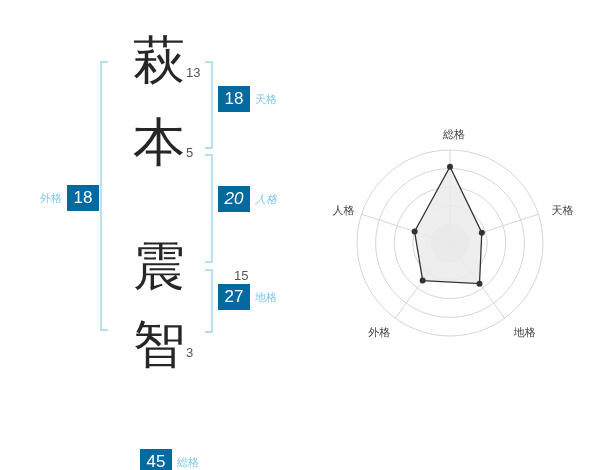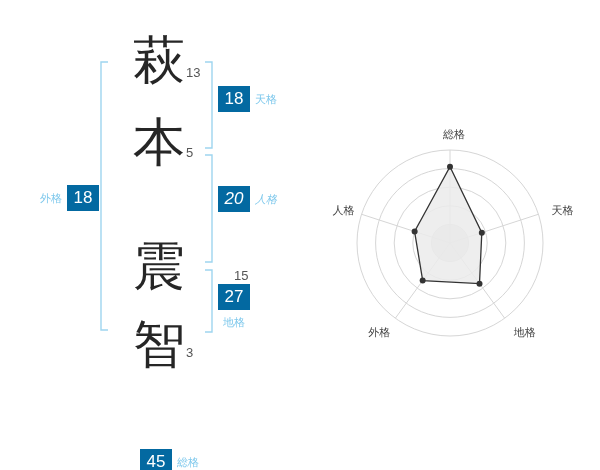--- a/index.html
+++ b/index.html
@@ -73,21 +73,21 @@
     font-family: "Liberation Sans", sans-serif;
   }
   .badge-label {
     color: #7ec8ec;
     font-size: 11px;
     font-family: "Liberation Sans", sans-serif;
     white-space: nowrap;
   }
   .bg-tenkaku { left: 218px; top: 86px; }
   .bg-jinkaku { left: 218px; top: 186px; font-style: italic; }
-  .bg-chikaku { left: 218px; top: 284px; flex-direction: column; }
+  .bg-chikaku { left: 218px; top: 284px; }
   .bg-gaikaku { left: 40px; top: 185px; }
   .bg-soukaku { left: 140px; top: 405px; margin-top: 44px; }
   .bg-gaikaku .badge-label { order: -1; }
 
   
   .radar-panel {
     position: absolute;
     left: 300px;
     top: 0;
     width: 300px;

